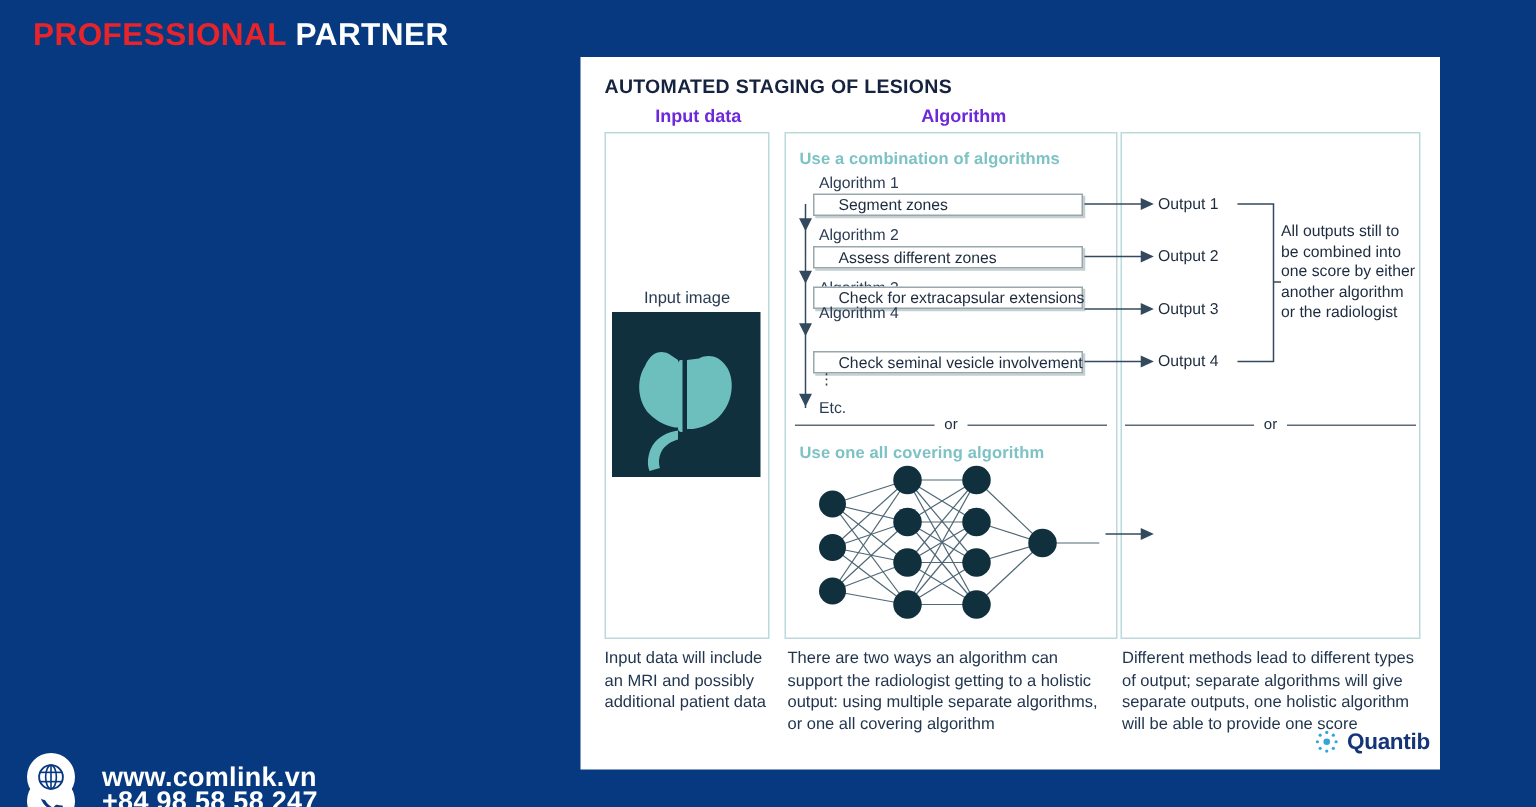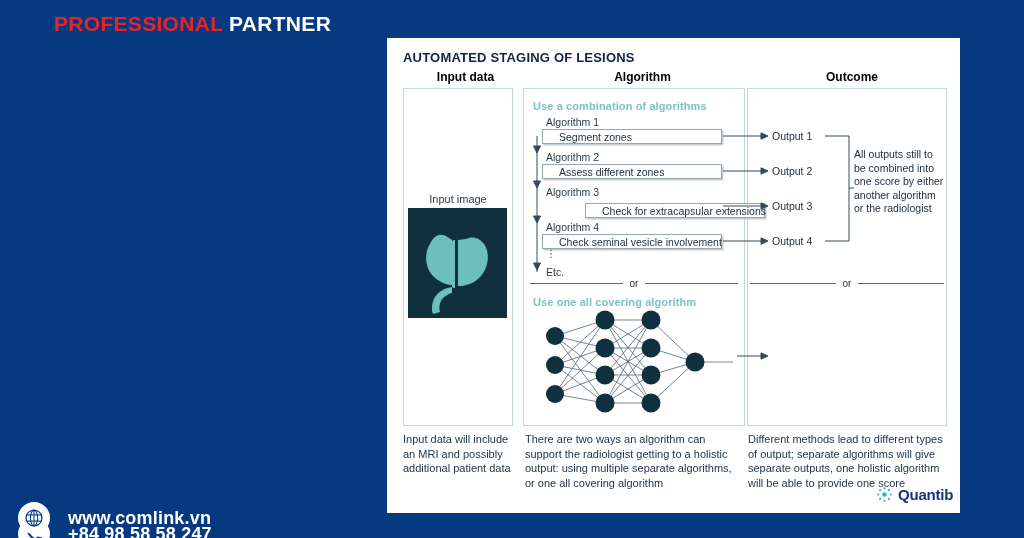--- a/index.html
+++ b/index.html
@@ -9,21 +9,20 @@
     font-family:"Liberation Sans", sans-serif;
     overflow:hidden;
     position:relative;
   }
 
   
   .banner-title{
     position:absolute;left:22px;top:12px;
     font-size:21px;font-weight:bold;letter-spacing:.3px;
     white-space:nowrap;
-    margin-left:32px;
   }
   .banner-title .pro{color:#e8242a;}
   .banner-title .part{color:#ffffff;}
 
   
   .contact{
     position:absolute;left:18px;
     display:flex;align-items:center;gap:18px;
   }
   .contact.phone{top:470px;margin-top:48px;}
@@ -48,21 +47,21 @@
   }
   .card-title{
     position:absolute;left:16px;top:12px;
     font-size:13px;font-weight:bold;color:#15233f;
     letter-spacing:.2px;white-space:nowrap;
   }
 
   
   .col-head{
     position:absolute;top:32px;
-    font-size:12px;font-weight:bold;color:#000000;
+    font-size:12px;font-weight:bold;color:#6d28d9;
     text-align:center;white-space:nowrap;
   }
   .col-head.h1{left:16px;width:125px;}
   .col-head.h2{left:148px;width:215px;}
   .col-head.h3{left:370px;width:190px;}
 
   
   .panel{
     position:absolute;
     border:1px solid #bcd9dd;
@@ -193,21 +192,20 @@
   </span>
   <span class="contact-text">www.comlink.vn</span>
 </div>
 
 <div class="card">
 
   <div class="card-title">AUTOMATED STAGING OF LESIONS</div>
 
   <div class="col-head h1">Input data</div>
   <div class="col-head h2">Algorithm</div>
-  <div class="col-head h3">Outcome</div>
 
   <div class="panel p1"></div>
   <div class="panel p2"></div>
   <div class="panel p3"></div>
 
   <div class="input-image-label">Input image</div>
   <div class="input-image">
     <svg width="99" height="110" viewBox="0 0 99 110">
       <g fill="#6cbfbd">
         <path d="M22 36c-6 9-5 24 3 32 5 5 11 8 17 9l2 0 0-45-6-4c-6-3-12-1-16 8z"></path>
@@ -221,23 +219,23 @@
 
   <div class="sub-head s1">Use a combination of algorithms</div>
 
   <div class="alg-label" style="top:78px;">Algorithm 1</div>
   <div class="alg-box" style="top:91px;">Segment zones</div>
 
   <div class="alg-label" style="top:113px;">Algorithm 2</div>
   <div class="alg-box" style="top:126px;">Assess different zones</div>
 
   <div class="alg-label" style="top:148px;">Algorithm 3</div>
-  <div class="alg-box" style="top:165px;margin-left:43px;">Check for extracapsular extensions</div>
-
-  <div class="alg-label" style="top:183px;">Algorithm 4</div>
+  <div class="alg-box" style="top:153px;">Check for extracapsular extensions</div>
+
+  <div class="alg-label" style="top:165px;">Algorithm 4</div>
   <div class="alg-box" style="top:196px;">Check seminal vesicle involvement</div>
 
   <div class="dots">⋮</div>
   <div class="etc-label">Etc.</div>
 
   <svg class="ov" width="573" height="475">
     <g stroke="#334a5e" stroke-width="1" fill="#334a5e">
       <line x1="150" y1="98" x2="150" y2="234"></line>
       <polygon points="150,115 146.5,108 153.5,108"></polygon>
       <polygon points="150,150 146.5,143 153.5,143"></polygon>

